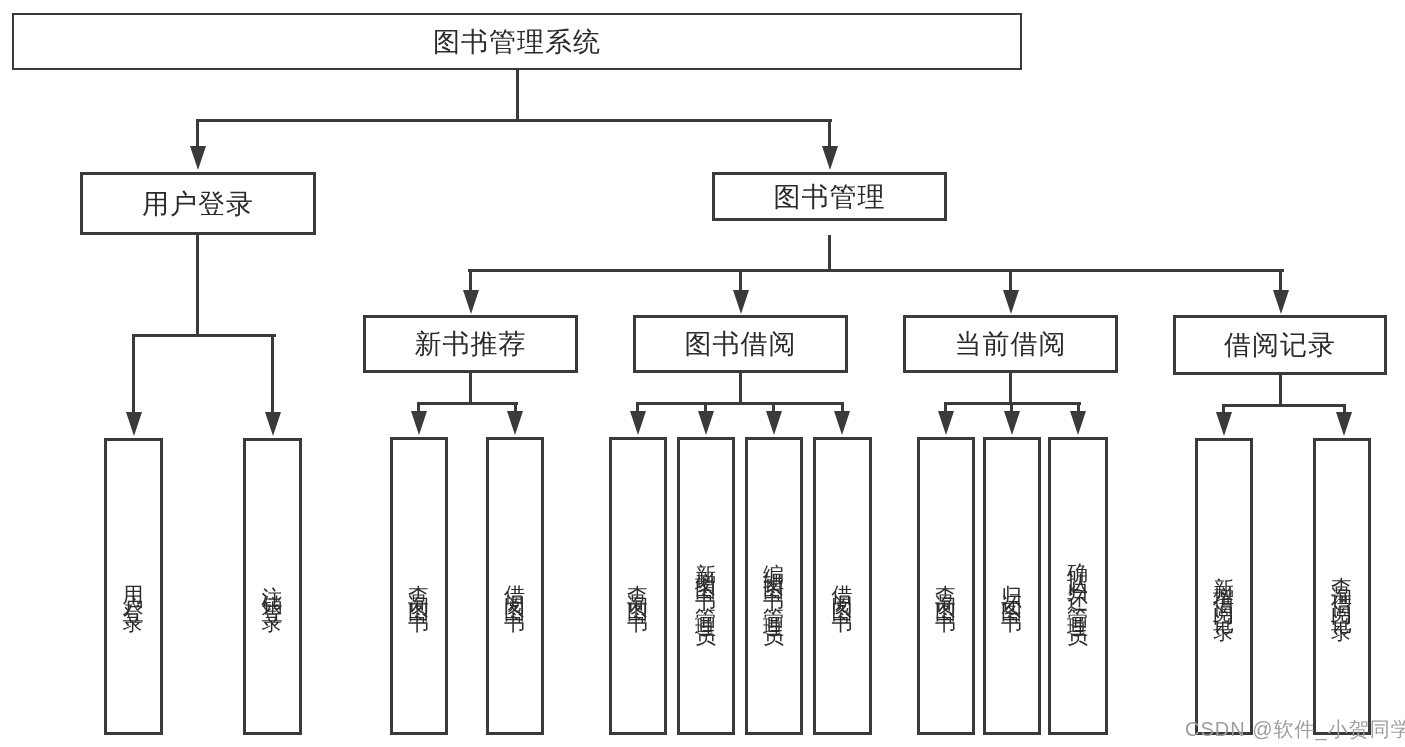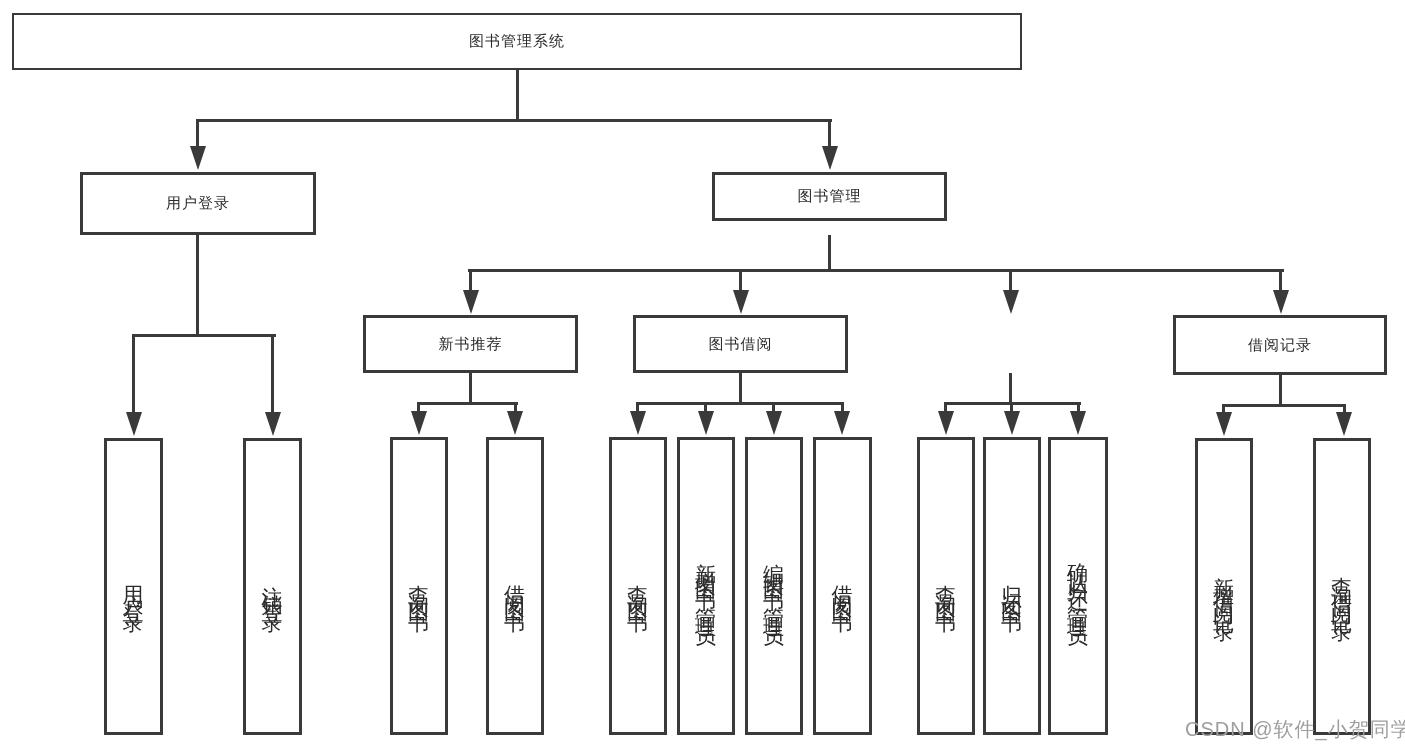--- a/index.html
+++ b/index.html
@@ -21,21 +21,21 @@
     box-sizing:border-box;
     background:#fff;
     border:3px solid var(--line);
     display:flex;
     align-items:center;
     justify-content:center;
     color:var(--text);
   }
   .node.root{border-width:2px;}
   .node.h .lbl{
-    font-size:15px;
+    font-size:27px;
     letter-spacing:1px;
     white-space:nowrap;
   }
   .node.v .lbl{
     writing-mode:vertical-rl;
     text-orientation:mixed;
     font-size:21px;
     letter-spacing:9px;
     line-height:1;
   }
@@ -101,20 +101,23 @@
   <i class="arw" style="left:1003px;top:290px"></i>
   <i class="ln" style="left:1279px;top:269px;width:3px;height:24px"></i>
   <i class="arw" style="left:1273px;top:290px"></i>
 
   <div class="node h" style="left:633px;top:315px;width:215px;height:58px">
     <span class="lbl">图书借阅</span>
   </div>
   <div class="node h" style="left:363px;top:315px;width:215px;height:58px">
     <span class="lbl">新书推荐</span>
   </div>
+  <div class="node h" style="left:903px;top:315px;width:215px;height:58px">
+    <span class="lbl">当前借阅</span>
+  </div>
   <div class="node h" style="left:1173px;top:315px;width:214px;height:60px">
     <span class="lbl">借阅记录</span>
   </div>
 
   <i class="ln" style="left:469px;top:373px;width:3px;height:32px"></i>
   <i class="ln" style="left:417px;top:402px;width:101px;height:3px"></i>
   <i class="ln" style="left:417px;top:402px;width:3px;height:12px"></i>
   <i class="arw" style="left:411px;top:411px"></i>
   <i class="ln" style="left:514px;top:402px;width:3px;height:12px"></i>
   <i class="arw" style="left:507px;top:411px"></i>

